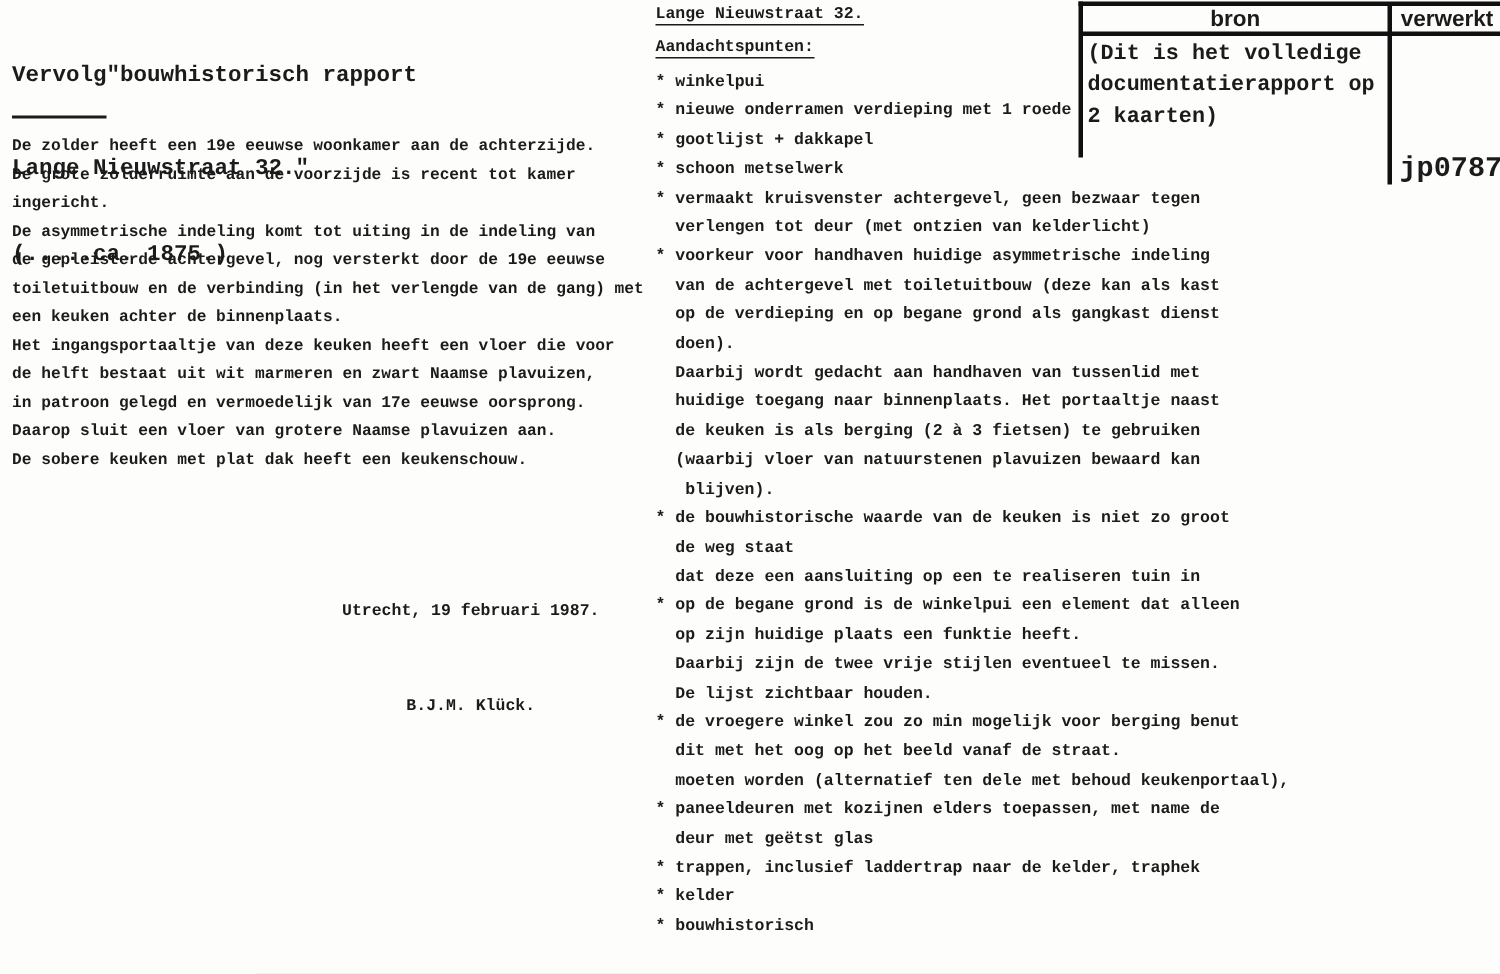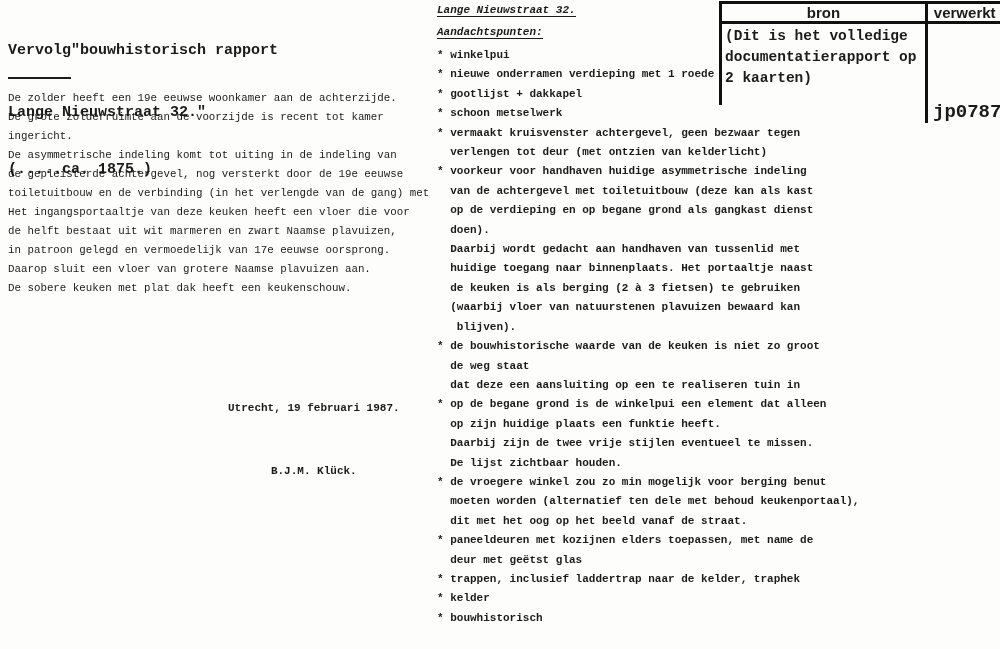--- a/index.html
+++ b/index.html
@@ -24,21 +24,21 @@
     white-space: pre;
   }
   .doc-title .t2 { margin-top: 5px; }
   .u-heavy { border-bottom: 2px solid #1b1b1b; padding-bottom: 18px; }
 
   .paragraph {
     position: absolute;
     left: 8px; top: 89px;
     width: 428px;
     font-size: 10.8px;
-    font-weight: 400;
+    font-weight: 700;
     line-height: 19px;
   }
 
   .signature {
     position: absolute;
     left: 228px; top: 356px;
     font-size: 11px;
     font-weight: 700;
     line-height: 21px;
     white-space: pre;
@@ -53,21 +53,21 @@
     font-weight: 700;
     white-space: pre;
   }
   .right-subheading {
     position: absolute;
     left: 437px; top: 26px;
     font-size: 11px;
     font-weight: 700;
     white-space: pre;
   }
-  .u-thin { border-bottom: 1.5px solid #1b1b1b; padding-bottom: 0; font-style: italic; }
+  .u-thin { border-bottom: 1.5px solid #1b1b1b; padding-bottom: 0; }
 
   .points-list {
     position: absolute;
     left: 437px; top: 46px;
     width: 445px;
     font-size: 11px;
     font-weight: 700;
     line-height: 19.4px;
   }
 
@@ -121,20 +121,21 @@
     <div class="t3">(.....ca. 1875.)</div>
   </div>
 
   <div class="paragraph">
       <div class="tline">De zolder heeft een 19e eeuwse woonkamer aan de achterzijde.</div>
       <div class="tline">De grote zolderruimte aan de voorzijde is recent tot kamer</div>
       <div class="tline">ingericht.</div>
       <div class="tline">De asymmetrische indeling komt tot uiting in de indeling van</div>
       <div class="tline">de gepleisterde achtergevel, nog versterkt door de 19e eeuwse</div>
       <div class="tline">toiletuitbouw en de verbinding (in het verlengde van de gang) met</div>
+      <div class="tline">een keuken achter de binnenplaats.</div>
       <div class="tline">Het ingangsportaaltje van deze keuken heeft een vloer die voor</div>
       <div class="tline">de helft bestaat uit wit marmeren en zwart Naamse plavuizen,</div>
       <div class="tline">in patroon gelegd en vermoedelijk van 17e eeuwse oorsprong.</div>
       <div class="tline">Daarop sluit een vloer van grotere Naamse plavuizen aan.</div>
       <div class="tline">De sobere keuken met plat dak heeft een keukenschouw.</div>
     </div>
 
   <div class="signature">
     <div>Utrecht, 19 februari 1987.</div>
     <div>B.J.M. Klück.</div>
@@ -177,22 +178,22 @@
         <div class="tline">  dat deze een aansluiting op een te realiseren tuin in</div>
       </div>
       <div>
         <div class="tline">* op de begane grond is de winkelpui een element dat alleen</div>
         <div class="tline">  op zijn huidige plaats een funktie heeft.</div>
         <div class="tline">  Daarbij zijn de twee vrije stijlen eventueel te missen.</div>
         <div class="tline">  De lijst zichtbaar houden.</div>
       </div>
       <div>
         <div class="tline">* de vroegere winkel zou zo min mogelijk voor berging benut</div>
+        <div class="tline">  dit met het oog op het beeld vanaf de straat.</div>
         <div class="tline">  moeten worden (alternatief ten dele met behoud keukenportaal),</div>
-        <div class="tline">  dit met het oog op het beeld vanaf de straat.</div>
       </div>
       <div>
         <div class="tline">* paneeldeuren met kozijnen elders toepassen, met name de</div>
         <div class="tline">  deur met geëtst glas</div>
       </div>
       <div>
         <div class="tline">* trappen, inclusief laddertrap naar de kelder, traphek</div>
       </div>
       <div>
         <div class="tline">* kelder</div>

